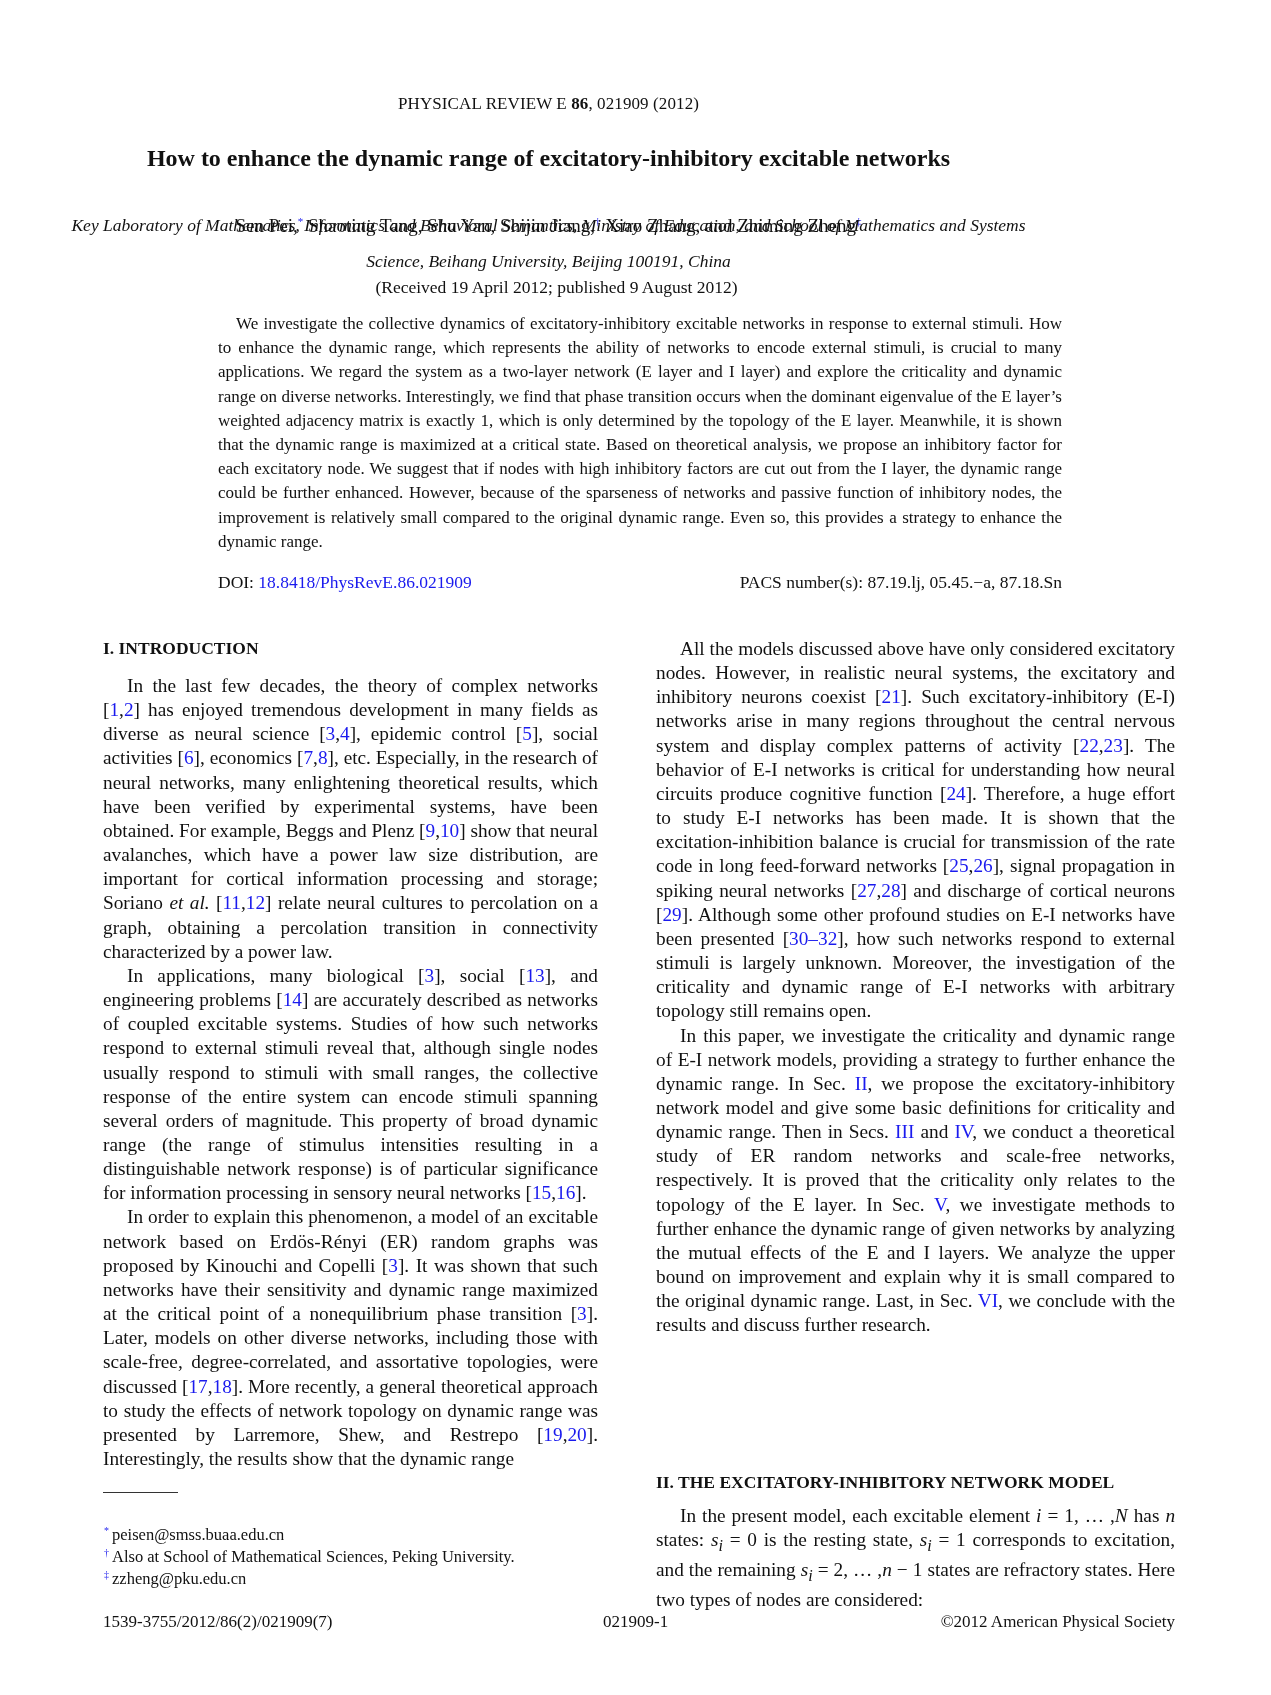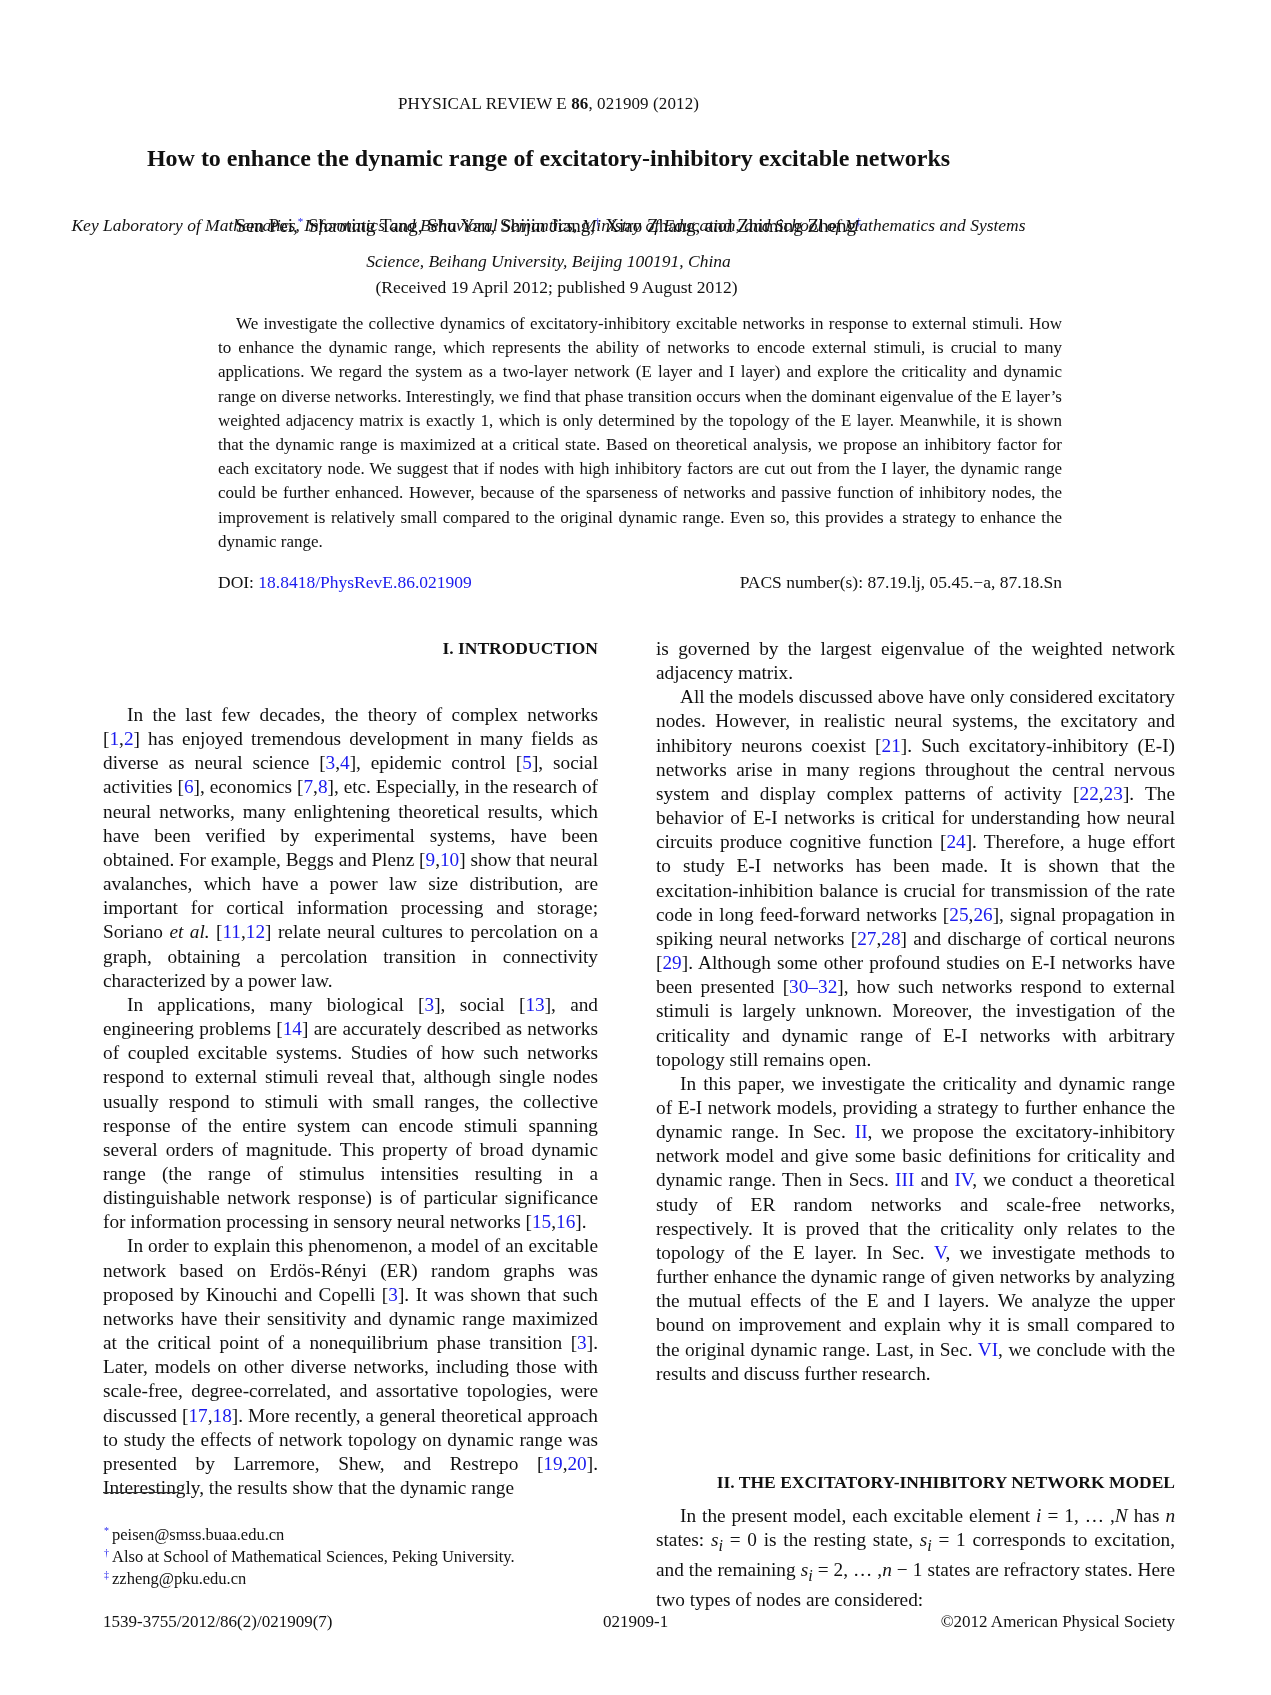--- a/index.html
+++ b/index.html
@@ -15,25 +15,25 @@
   .affil1 { top: 215px; }
   .affil2 { top: 251px; }
   .received { top: 277px; font-size: 17.5px; margin-left: 8px; }
   sup.fn { color: #2222ee; font-size: 11px; vertical-align: 7px; line-height: 0; }
   .abstract { left: 218px; width: 844px; top: 312px; font-size: 17px; line-height: 24.2px;
               text-align: justify; text-indent: 18px; }
   .doi-row { top: 572px; left: 218px; width: 844px; font-size: 17.5px; }
   .doi-row .pacs { position: absolute; right: 0; top: 0; }
   a.link, .ref { color: #1a1aee; text-decoration: none; }
   .col { font-size: 19.3px; line-height: 24.15px; text-align: justify; }
-  .col-left { left: 103px; width: 495px; top: 674px; margin-top: 29px; }
+  .col-left { left: 103px; width: 495px; top: 674px; }
   .col-right { left: 656px; width: 519px; top: 637px; }
   .col p { margin: 0; text-indent: 24px; }
   .col p.noindent { text-indent: 0; }
-  .sec-head { font-size: 17.5px; font-weight: bold; text-align: right; }
+  .sec-head { font-size: 17.5px; font-weight: bold; text-align: left; }
   .sec1 { top: 638px; left: 103px; width: 495px; }
   .sec2 { top: 1472px; left: 656px; width: 519px; }
   .col-right2 { top: 1504px; }
   .fn-rule { left: 103px; top: 1492px; width: 75px; height: 1px; background: #333; }
   .footnotes { left: 112px; top: 1524px; font-size: 16.5px; line-height: 22px; }
   .footnotes div { position: relative; }
   .footnotes sup { position: absolute; left: -8px; top: -4px; font-size: 10px; color: #2222ee; }
   .footer { top: 1612px; font-size: 17px; }
   .footer-left { left: 103px; }
   .footer-mid { left: 603px; }
@@ -75,21 +75,20 @@
 </div>
 
 <div class="abs fn-rule"></div>
 <div class="abs footnotes">
   <div><sup>*</sup><span>peisen@smss.buaa.edu.cn</span></div>
   <div><sup>†</sup><span>Also at School of Mathematical Sciences, Peking University.</span></div>
   <div><sup>‡</sup><span>zzheng@pku.edu.cn</span></div>
 </div>
 
 <div class="abs col col-right">
-  <p class="noindent">is governed by the largest eigenvalue of the weighted network adjacency matrix.</p>
   <p><span>All the models discussed above have only considered excitatory nodes. However, in realistic neural systems, the excitatory and inhibitory neurons coexist </span>[<a class="ref">21</a>]<span>. Such excitatory-inhibitory (E-I) networks arise in many regions throughout the central nervous system and display complex patterns of activity </span>[<a class="ref">22</a>,<a class="ref">23</a>]<span>. The behavior of E-I networks is critical for understanding how neural circuits produce cognitive function </span>[<a class="ref">24</a>]<span>. Therefore, a huge effort to study E-I networks has been made. It is shown that the excitation-inhibition balance is crucial for transmission of the rate code in long feed-forward networks </span>[<a class="ref">25</a>,<a class="ref">26</a>]<span>, signal propagation in spiking neural networks </span>[<a class="ref">27</a>,<a class="ref">28</a>]<span> and discharge of cortical neurons </span>[<a class="ref">29</a>]<span>. Although some other profound studies on E-I networks have been presented </span>[<a class="ref">30–32</a>]<span>, how such networks respond to external stimuli is largely unknown. Moreover, the investigation of the criticality and dynamic range of E-I networks with arbitrary topology still remains open.</span></p>
   <p><span>In this paper, we investigate the criticality and dynamic range of E-I network models, providing a strategy to further enhance the dynamic range. In Sec. </span><a class="ref">II</a><span>, we propose the excitatory-inhibitory network model and give some basic definitions for criticality and dynamic range. Then in Secs. </span><a class="ref">III</a><span> and </span><a class="ref">IV</a><span>, we conduct a theoretical study of ER random networks and scale-free networks, respectively. It is proved that the criticality only relates to the topology of the E layer. In Sec. </span><a class="ref">V</a><span>, we investigate methods to further enhance the dynamic range of given networks by analyzing the mutual effects of the E and I layers. We analyze the upper bound on improvement and explain why it is small compared to the original dynamic range. Last, in Sec. </span><a class="ref">VI</a><span>, we conclude with the results and discuss further research.</span></p>
 </div>
 
 <div class="abs sec-head sec2">II.  THE EXCITATORY-INHIBITORY NETWORK MODEL</div>
 
 <div class="abs col col-right col-right2">
   <p><span>In the present model, each excitable element </span><i class="m">i</i><span> = 1, … ,</span><i class="m">N</i><span> has </span><i class="m">n</i><span> states: </span><i class="m">s</i><sub><i>i</i></sub><span> = 0 is the resting state, </span><i class="m">s</i><sub><i>i</i></sub><span> = 1 corresponds to excitation, and the remaining </span><i class="m">s</i><sub><i>i</i></sub><span> = 2, … ,</span><i class="m">n</i><span> − 1 states are refractory states. Here two types of nodes are considered:</span></p>
 </div>
 

